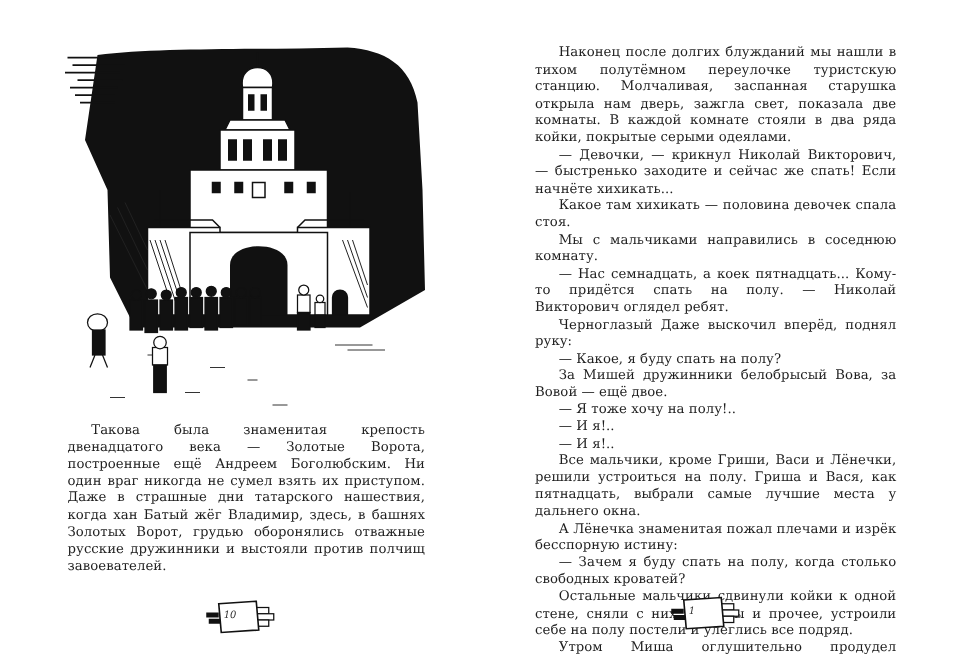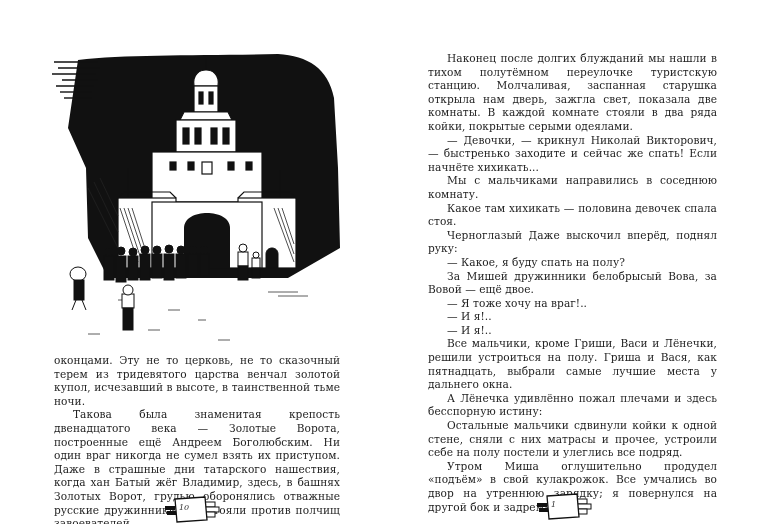--- a/index.html
+++ b/index.html
@@ -1,18 +1,18 @@
 <!DOCTYPE html>
 <html><head>
 <meta charset="utf-8">
 <style>
   html, body { margin: 0; padding: 0; background: #ffffff; }
   body { width: 770px; height: 524px; position: relative; overflow: hidden;
          font-family: "DejaVu Serif", "Liberation Serif", serif; color: #1e1e1e; }
-  .page { position: absolute; top: 16px; height: 428px; }
+  .page { position: absolute; top: 0; height: 428px; }
   .page-left { left: 0; width: 385px; }
   .page-right { left: 385px; width: 385px; }
 
   .illustration { position: absolute; left: 48px; top: 32px; width: 296px; height: 300px; }
 
   .text-col { position: absolute; font-size: 10.6px; line-height: 13.6px;
               text-align: justify; letter-spacing: 0.05px; }
   .text-col p { margin: 0; text-indent: 0; }
   .text-col p.ind { text-indent: 19px; }
   .left-text { left: 54px; top: 338px; width: 286px; }
@@ -135,51 +135,52 @@
         <rect x="204" y="220" width="8" height="10"></rect>
           <circle cx="208" cy="207" r="3" fill="#fff"></circle>
         <rect x="74" y="246" width="12" height="14" fill="#fff"></rect>
         <rect x="75" y="260" width="10" height="22"></rect>
           <circle cx="80" cy="242" r="5" fill="#fff"></circle>
       </g>
     </svg>
   </div>
 
   <div class="text-col left-text">
-    <p>оконцами. Эту не то церковь, не то сказочный терем из тридевятого царства венчал золотой купол, исчезавший в высоте, в таинственной тьме ночи.</p>
     <p class="ind">Такова была знаменитая крепость двенадцатого века — Золотые Ворота, построенные ещё Андреем Боголюбским. Ни один враг никогда не сумел взять их приступом. Даже в страшные дни татарского нашествия, когда хан Батый жёг Владимир, здесь, в башнях Золотых Ворот, грудью оборонялись отважные русские дружинники и выстояли против полчищ завоевателей.</p>
   </div>
 
   <div class="page-num-wrap left-num">
     <svg width="60" height="30" viewBox="0 0 60 30">
       <rect x="38" y="8" width="14" height="5" fill="#fff" stroke="#111" stroke-width="1"></rect>
       <rect x="40" y="13" width="16" height="5" fill="#fff" stroke="#111" stroke-width="1"></rect>
       <rect x="38" y="18" width="14" height="5" fill="#fff" stroke="#111" stroke-width="1"></rect>
       <rect x="2" y="12" width="10" height="4" fill="#111"></rect>
       <rect x="4" y="17" width="10" height="4" fill="#111"></rect>
       <path d="M12,5 L42,3 L44,26 L14,28 Z" fill="#fff" stroke="#111" stroke-width="1.3"></path>
     </svg>
     <div class="page-num">10</div>
   </div>
 </div>
 
 <div class="page page-right">
   <div class="text-col right-text">
     <p class="ind">Наконец после долгих блужданий мы нашли в тихом полутёмном переулочке туристскую станцию. Молчаливая, заспанная старушка открыла нам дверь, зажгла свет, показала две комнаты. В каждой комнате стояли в два ряда койки, покрытые серыми одеялами.</p>
     <p class="ind">— Девочки, — крикнул Николай Викторович, — быстренько заходите и сейчас же спать! Если начнёте хихикать...</p>
+    <p class="ind">Какое там хихикать — половина девочек спала стоя.</p>
     <p class="ind">Мы с мальчиками направились в соседнюю комнату.</p>
-    <p class="ind">Какое там хихикать — половина девочек спала стоя.</p>
+    <p class="ind">— Нас семнадцать, а коек пятнадцать... Кому-то придётся спать на полу. — Николай Викторович оглядел ребят.</p>
     <p class="ind">Черноглазый Даже выскочил вперёд, поднял руку:</p>
     <p class="ind">— Какое, я буду спать на полу?</p>
     <p class="ind">За Мишей дружинники белобрысый Вова, за Вовой — ещё двое.</p>
-    <p class="ind">— Я тоже хочу на враг!..</p>
+    <p class="ind">— Я тоже хочу на полу!..</p>
     <p class="ind">— И я!..</p>
     <p class="ind">— И я!..</p>
     <p class="ind">Все мальчики, кроме Гриши, Васи и Лёнечки, решили устроиться на полу. Гриша и Вася, как пятнадцать, выбрали самые лучшие места у дальнего окна.</p>
-    <p class="ind">А Лёнечка удивлённо пожал плечами и здесь бесспорную истину:</p>
+    <p class="ind">А Лёнечка знаменитая пожал плечами и изрёк бесспорную истину:</p>
+    <p class="ind">— Зачем я буду спать на полу, когда столько свободных кроватей?</p>
     <p class="ind">Остальные мальчики сдвинули койки к одной стене, сняли с них матрасы и прочее, устроили себе на полу постели и улеглись все подряд.</p>
     <p class="ind">Утром Миша оглушительно продудел «подъём» в свой кулакрожок. Все умчались во двор на утреннюю зарядку; я повернулся на другой бок и задремал.</p>
 
   </div>
 
   <div class="page-num-wrap right-num">
     <svg width="60" height="30" viewBox="0 0 60 30">
       <rect x="38" y="8" width="14" height="5" fill="#fff" stroke="#111" stroke-width="1"></rect>
       <rect x="40" y="13" width="16" height="5" fill="#fff" stroke="#111" stroke-width="1"></rect>
       <rect x="38" y="18" width="14" height="5" fill="#fff" stroke="#111" stroke-width="1"></rect>

